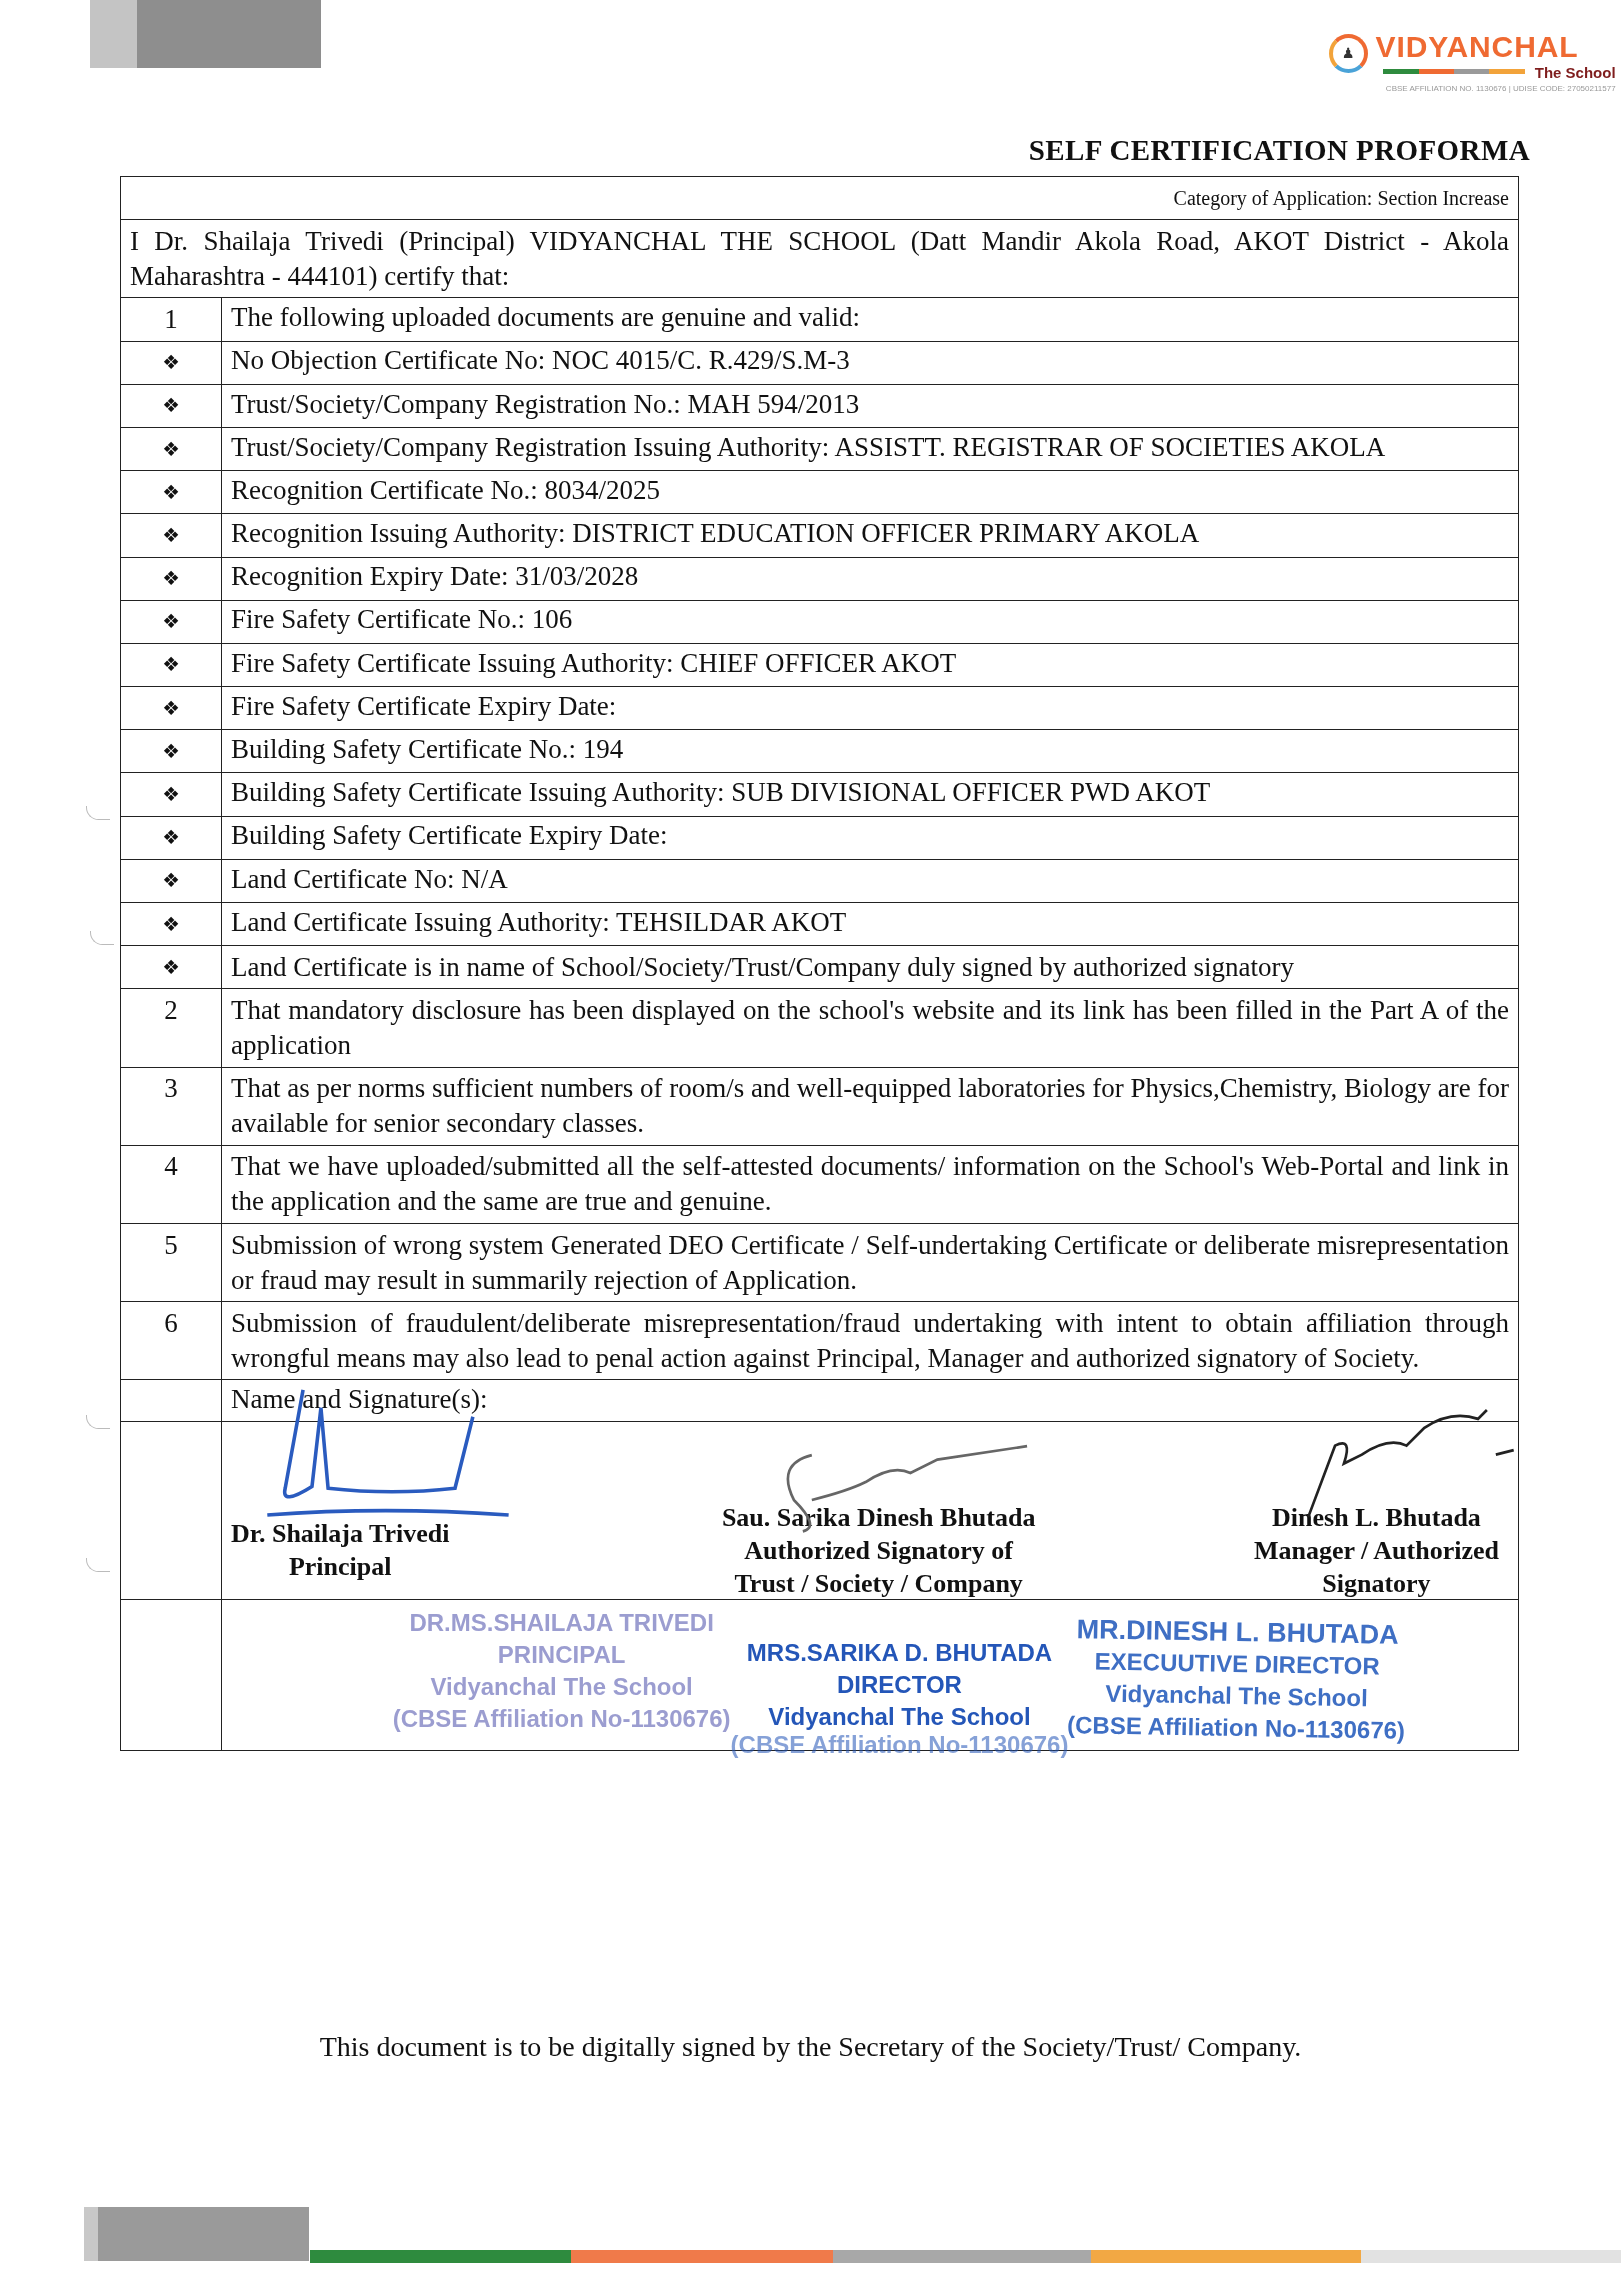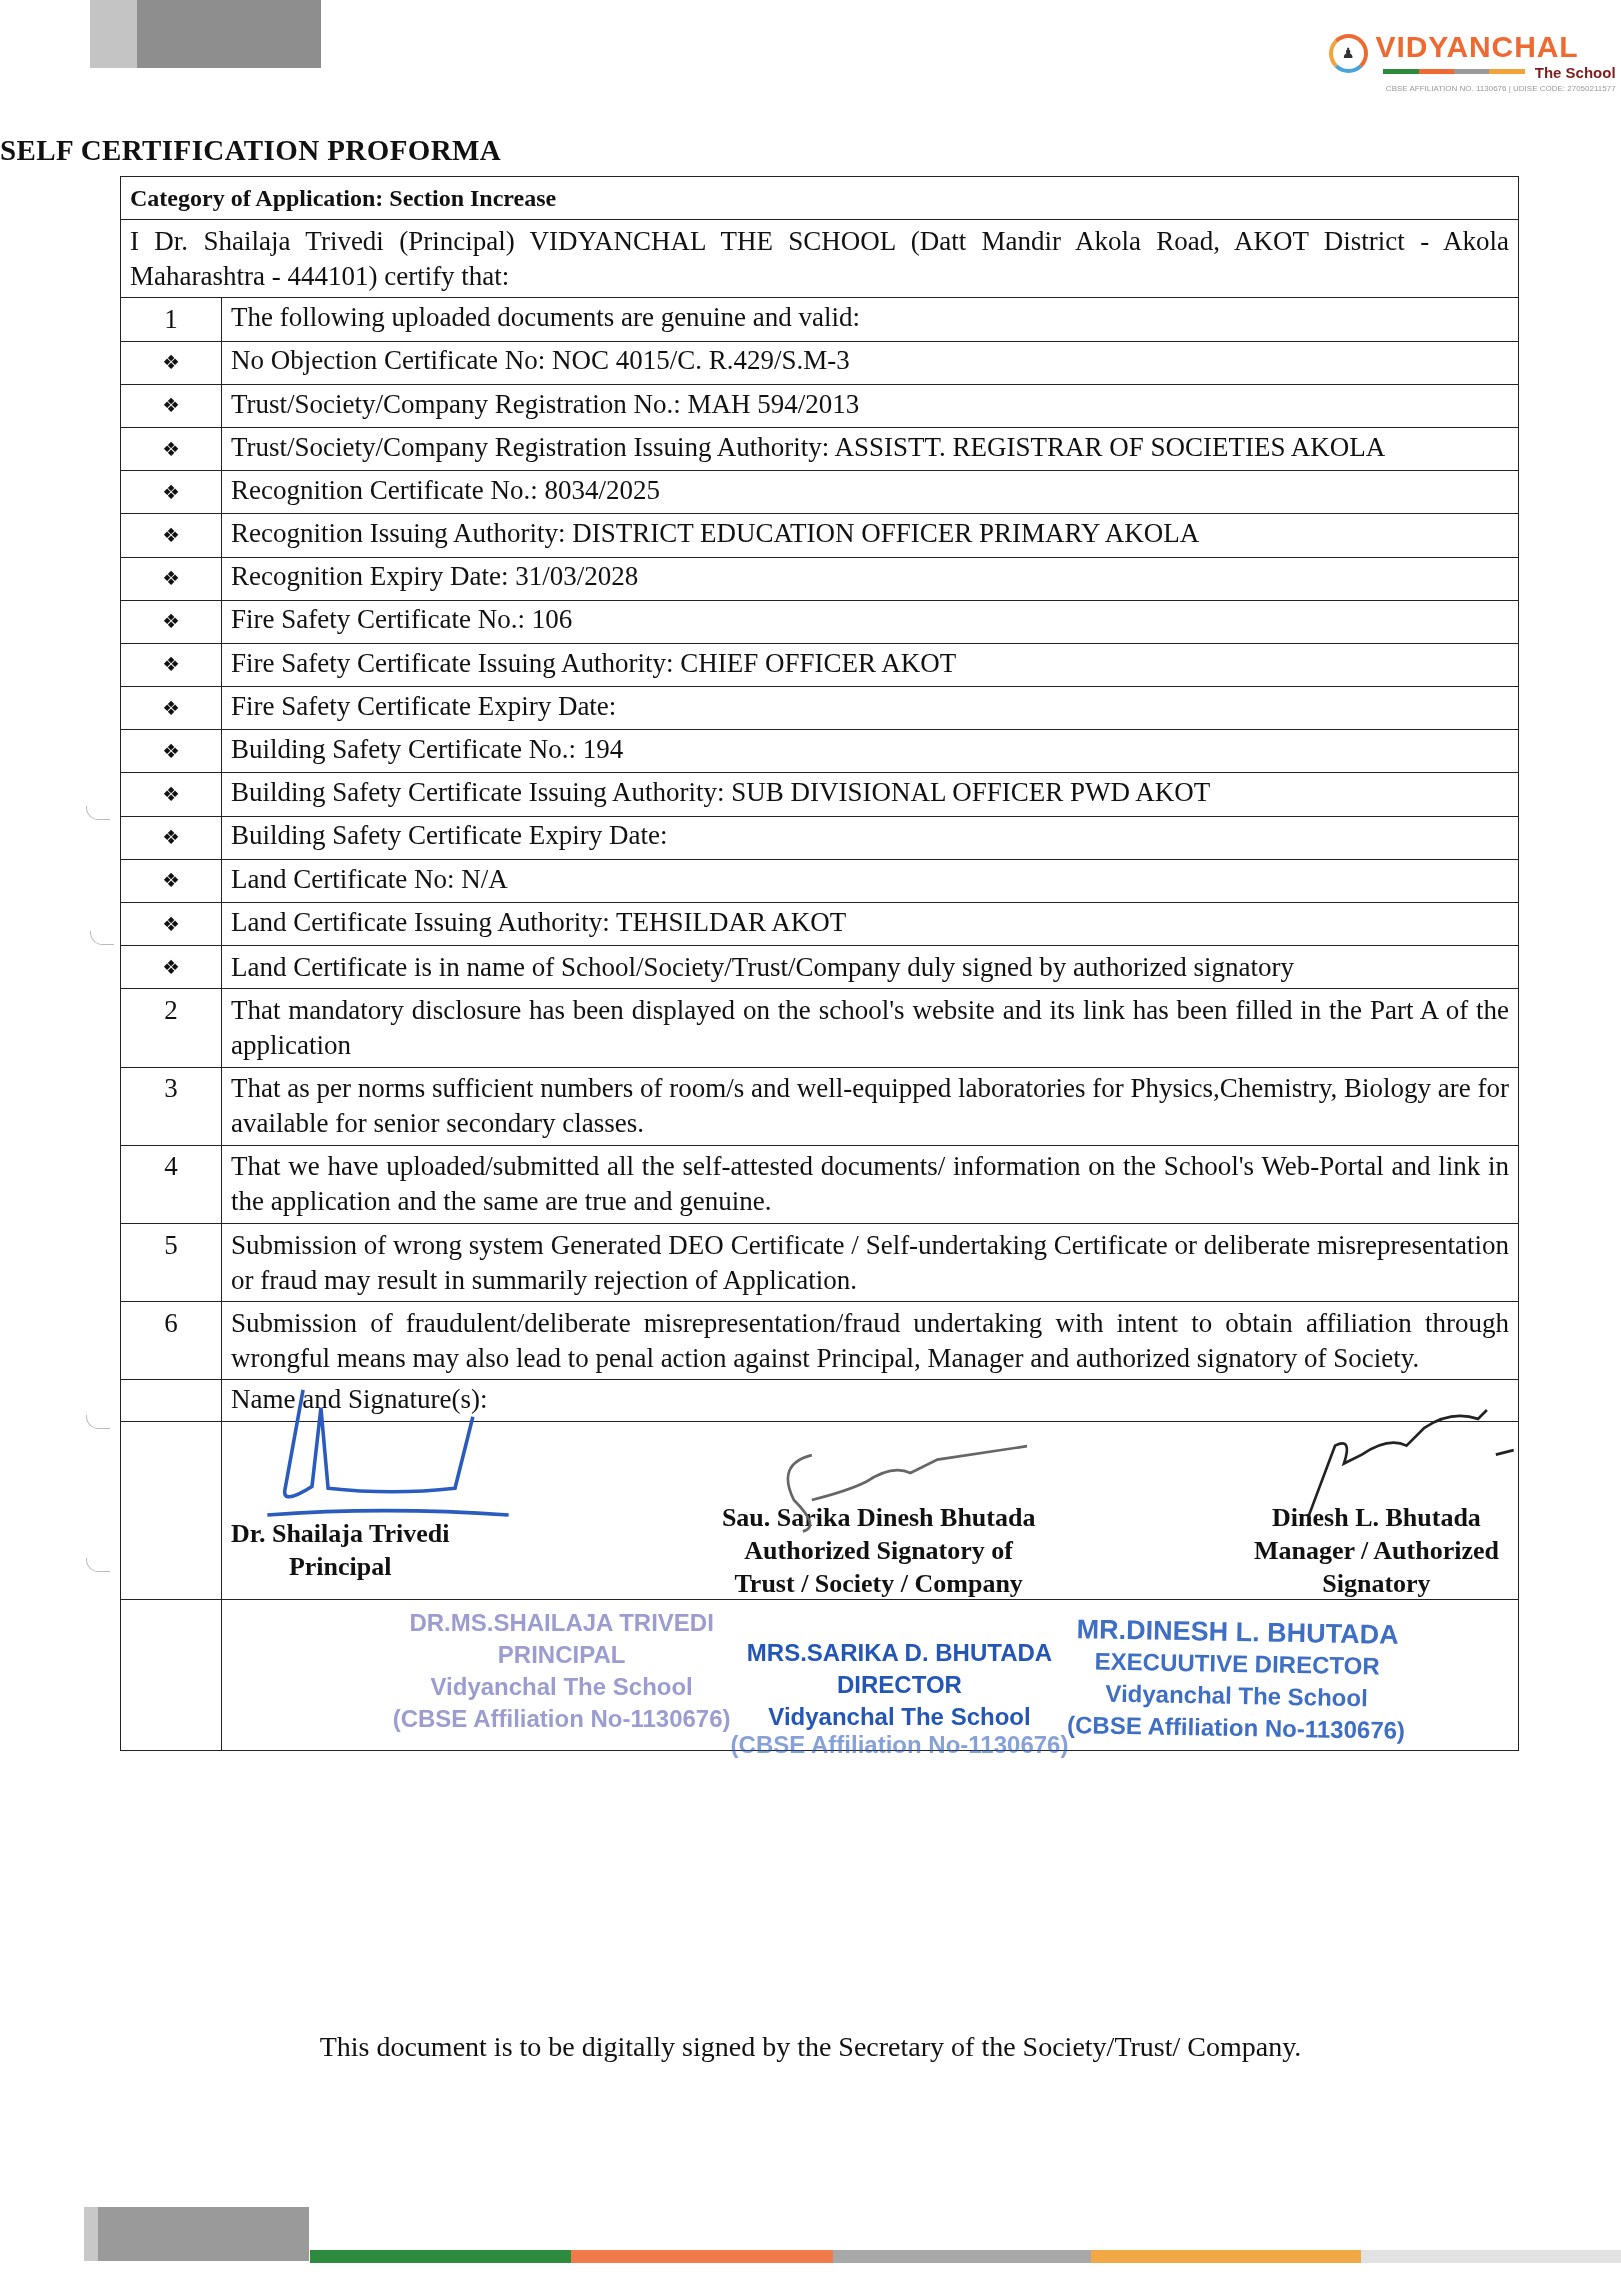--- a/index.html
+++ b/index.html
@@ -12,26 +12,26 @@
                  border:4.5px solid #ef6a32; border-left-color:#f2a33a; border-bottom-color:#4aa3d8; box-sizing:border-box;
                  display:flex; align-items:center; justify-content:center; }
   .logo-emblem span { font-size:14.3px; color:#333; font-family:"DejaVu Sans", sans-serif; }
   .logo-brand { position:absolute; left:47px; top:0; font-family:"Liberation Sans", sans-serif; font-weight:bold;
                 font-size:30px; color:#ef6a32; letter-spacing:0.9px; }
   .logo-stripe { position:absolute; left:54px; top:39px; width:142px; height:4.5px;
                  background:linear-gradient(90deg,#2e8b3e 0 25%,#ef6a32 25% 50%,#9a9a9a 50% 75%,#f2a33a 75% 100%); }
   .logo-tag { position:absolute; right:0; top:34px; font-family:Liberation Sans, sans-serif; font-weight:bold; font-size:15px; color:#7f1d1d; }
   .logo-aff { position:absolute; right:0; top:54px; font-family:"Liberation Sans", sans-serif; font-size:8px; color:#999; white-space:nowrap;margin-left:8px; }
 
-  .title { position:absolute; left:0; width:1530px; top:134px; text-align:left; font-weight:bold; font-size:29px;
+  .title { position:absolute; left:0; width:1530px; top:134px; text-align:right; font-weight:bold; font-size:29px;
            font-family:"Liberation Serif", serif; letter-spacing:0.4px; }
   table.form { position:absolute; left:120px; top:176px; width:1399px; border-collapse:collapse;
                font-family:"Liberation Serif", serif; font-size:27px; }
   table.form td { border:1.8px solid #222; vertical-align:top; padding:3.6px 9px; line-height:35px; }
-  td.cat { text-align:left; font-weight:bold; font-size:24px; padding:5.4px 9px; }
+  td.cat { text-align:right; font-weight:normal; font-size:20px; padding:5.4px 9px; }
   td.intro { padding:9px 9px 10.7px; text-align:justify; }
   td.num { width:82px; text-align:center; padding-top:1.8px; }
   td.txt { text-align:justify; }
   td.txt.single { padding-top:1.8px; padding-bottom:3.6px; }
   .bullet { font-size:19.7px; font-family:"DejaVu Sans", sans-serif; }
   tr.sigrow td { border-top:1.8px solid #222; }
   .sigs { display:flex; justify-content:space-between; align-items:center; padding:7.2px 0 0; position:relative; height:170px; }
   .sig { text-align:center; font-weight:bold; font-size:26px; line-height:33px; position:relative; }
   .sig .scribble { position:absolute; pointer-events:none; }
   .sig-block { padding-top:73px; }

